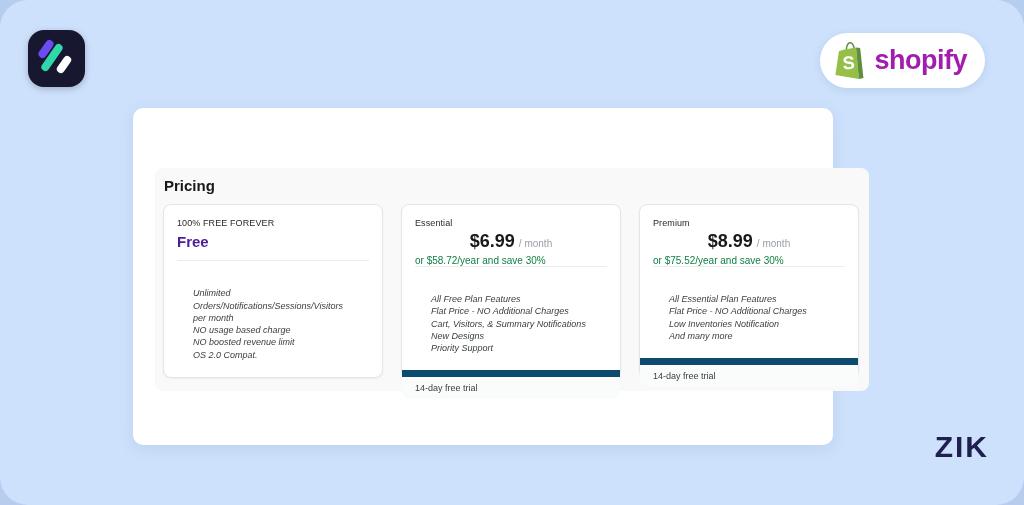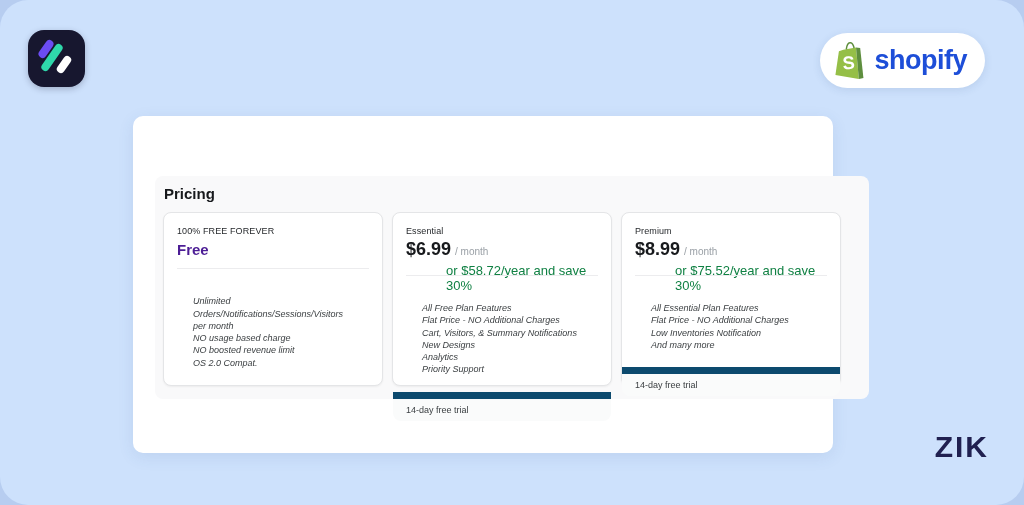--- a/index.html
+++ b/index.html
@@ -33,59 +33,59 @@
   
   .shopify-badge {
     position:absolute; right:39px; top:33px;
     height:55px; padding:0 18px 0 14px;
     background:#ffffff;
     border-radius:28px;
     display:flex; align-items:center; gap:8px;
     box-shadow:0 2px 8px rgba(40,70,120,.12);
   }
   .shopify-word {
-    font-size:27px; font-weight:800; color:#1d4ed8;
+    font-size:27px; font-weight:800; color:#a21caf;
     letter-spacing:-0.5px;
   }
 
   
   .main-card {
-    position:absolute; left:133px; top:116px;
+    position:absolute; left:133px; top:108px;
     width:700px; height:337px;
     background:#ffffff;
     border-radius:10px;
     box-shadow:0 4px 16px rgba(60,90,140,.10);
   }
   .pricing-section {
     position:absolute; left:22px; top:60px;
     width:714px; height:223px;
     background:#f9f9fa;
     border-radius:8px;
     padding:6px 8px 8px;
   }
   .pricing-title {
     font-size:15px; font-weight:700; color:#17191c;
     margin:3px 0 10px 1px;
   }
-  .plans { display:flex; gap:9px; }
+  .plans { display:flex; gap:18px; }
   .plan {
     width:220px; height:174px;
     background:#ffffff;
     border:1px solid #e4e5e7;
     border-radius:8px;
     box-shadow:0 1px 2px rgba(31,33,36,.06);
     display:flex; flex-direction:column;
   }
   .plan-head { padding:13px 13px 0; height:62px; }
   .plan-label { font-size:9px; color:#26292c; letter-spacing:.1px; }
   .plan-name  { font-size:15px; font-weight:700; color:#4c1d95; margin-top:5px; }
-  .price-row  { margin-top:3px; display:flex; align-items:baseline; gap:4px; }
+  .price-row  { margin-top:3px; display:flex; align-items:baseline; gap:4px;justify-content:center; }
   .price  { font-size:18px; font-weight:700; color:#17191c; }
   .period { font-size:10px; color:#9aa0a6; }
-  .yearly { font-size:13px; margin-top:3px;margin-left:40px; }
+  .yearly { font-size:10px; margin-top:3px; }
   .divider { border-top:1px solid #ececee; margin:0 13px; }
   .features {
     list-style:none; margin:16px; padding:10px 13px 0;
     font-size:9px; line-height:12.3px; color:#3c4043;font-style:italic;
   }
   .plan-footer {
     margin-top:auto;
     border-top:7px solid #0c4a6e;
     background:#fafbfb;
     border-radius:0 0 8px 8px;
@@ -152,21 +152,20 @@
               <span class="period">/ month</span>
             </div>
             <div class="yearly" style="color:#108043;">or $58.72/year and save 30%</div>
           </div>
           <div class="divider"></div>
           <ul class="features">
             <li>All Free Plan Features</li>
             <li>Flat Price - NO Additional Charges</li>
             <li>Cart, Visitors, &amp; Summary Notifications</li>
             <li>New Designs</li>
-            <li>Analytics</li>
             <li>Priority Support</li>
           </ul>
           <div class="plan-footer">14-day free trial</div>
         </div>
 
         <div class="plan">
           <div class="plan-head">
             <div class="plan-label">Premium</div>
             <div class="price-row">
               <span class="price">$8.99</span>

